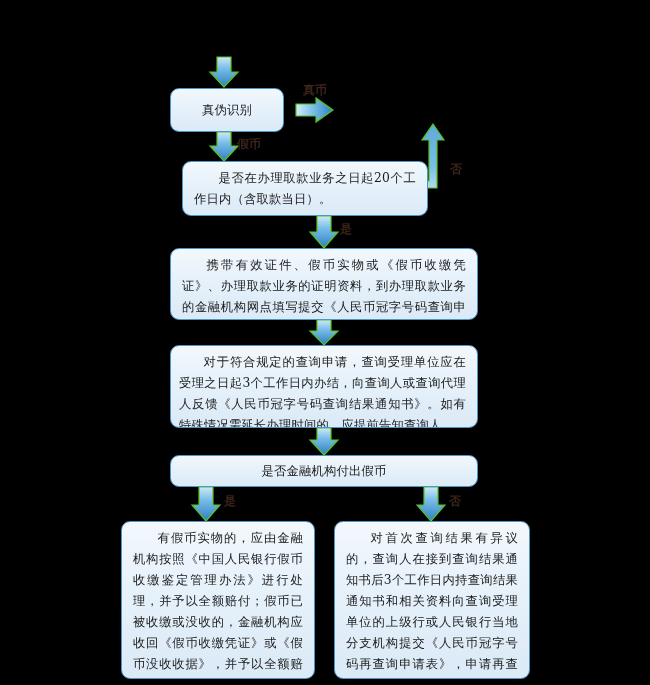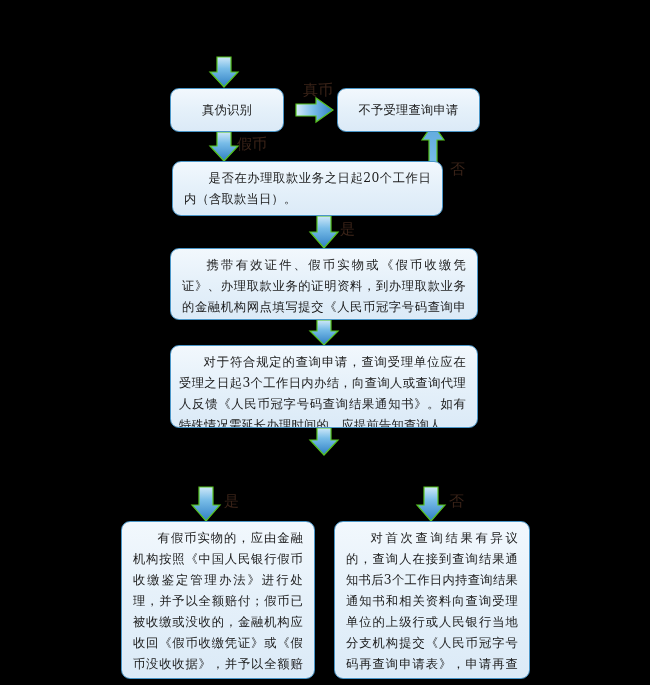--- a/index.html
+++ b/index.html
@@ -53,22 +53,22 @@
     text-indent: 2em;
   }
   .node.center .txt {
     text-indent: 0;
   }
 
   
   .edge-label {
     position: absolute;
     font-family: "DejaVu Serif", "Liberation Serif", serif;
-    font-size: 15px;
-    font-weight: normal;
+    font-size: 12px;
+    font-weight: bold;
     color: #3a2318;
     white-space: nowrap;
     line-height: 11px;
   }
 
   
   #arrows {
     position: absolute;
     left: 0; top: 0;
     width: 650px;
@@ -135,36 +135,36 @@
     <g>
       <path d="M424,487 L424,505 L417,505 L431,521 L445,505 L438,505 L438,487 Z" fill="url(#gDown)" stroke="#57c21f" stroke-width="1.2"></path>
     </g>
   </svg>
 
 
   <div class="node center" style="left:170px; top:88px; width:114px; height:44px;">
     <span class="txt">真伪识别</span>
   </div>
 
-  <div class="node center" style="left:337px; top:88px; width:143px; height:44px;">
-    <span class="txt">不予受理查询申请</span>
-  </div>
 
-  <div class="node" style="left:172px; top:161px; width:271px; height:55px;">
+  <div class="node" style="left:182px; top:161px; width:246px; height:55px;">
     <span class="txt">是否在办理取款业务之日起20个工作日内（含取款当日）。</span>
   </div>
 
   <div class="node" style="left:170px; top:248px; width:308px; height:72px;">
     <span class="txt">携带有效证件、假币实物或《假币收缴凭证》、办理取款业务的证明资料，到办理取款业务的金融机构网点填写提交《人民币冠字号码查询申请表》，申请查询。</span>
   </div>
 
   <div class="node" style="left:170px; top:345px; width:308px; height:83px;padding-left:8px;">
     <span class="txt">对于符合规定的查询申请，查询受理单位应在受理之日起3个工作日内办结，向查询人或查询代理人反馈《人民币冠字号码查询结果通知书》。如有特殊情况需延长办理时间的，应提前告知查询人。</span>
   </div>
 
+  <div class="node center" style="left:170px; top:455px; width:308px; height:32px;">
+    <span class="txt">是否金融机构付出假币</span>
+  </div>
 
   <div class="node" style="left:121px; top:521px; width:194px; height:158px;">
     <span class="txt">有假币实物的，应由金融机构按照《中国人民银行假币收缴鉴定管理办法》进行处理，并予以全额赔付；假币已被收缴或没收的，金融机构应收回《假币收缴凭证》或《假币没收收据》，并予以全额赔付。</span>
   </div>
 
   <div class="node" style="left:334px; top:521px; width:196px; height:158px;">
     <span class="txt">对首次查询结果有异议的，查询人在接到查询结果通知书后3个工作日内持查询结果通知书和相关资料向查询受理单位的上级行或人民银行当地分支机构提交《人民币冠字号码再查询申请表》，申请再查询。</span>
   </div>
 
   <div class="edge-label" style="left:303px; top:85px;">真币</div>

